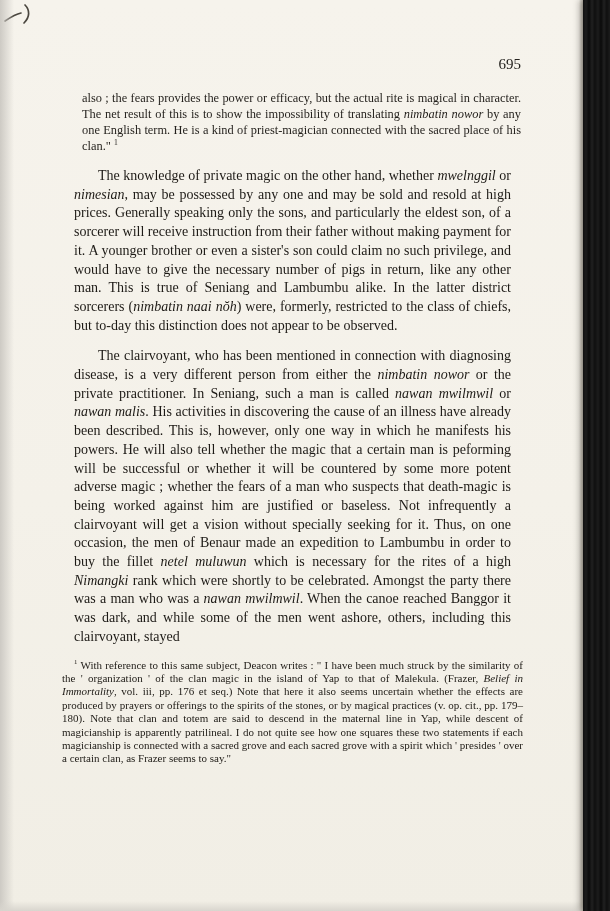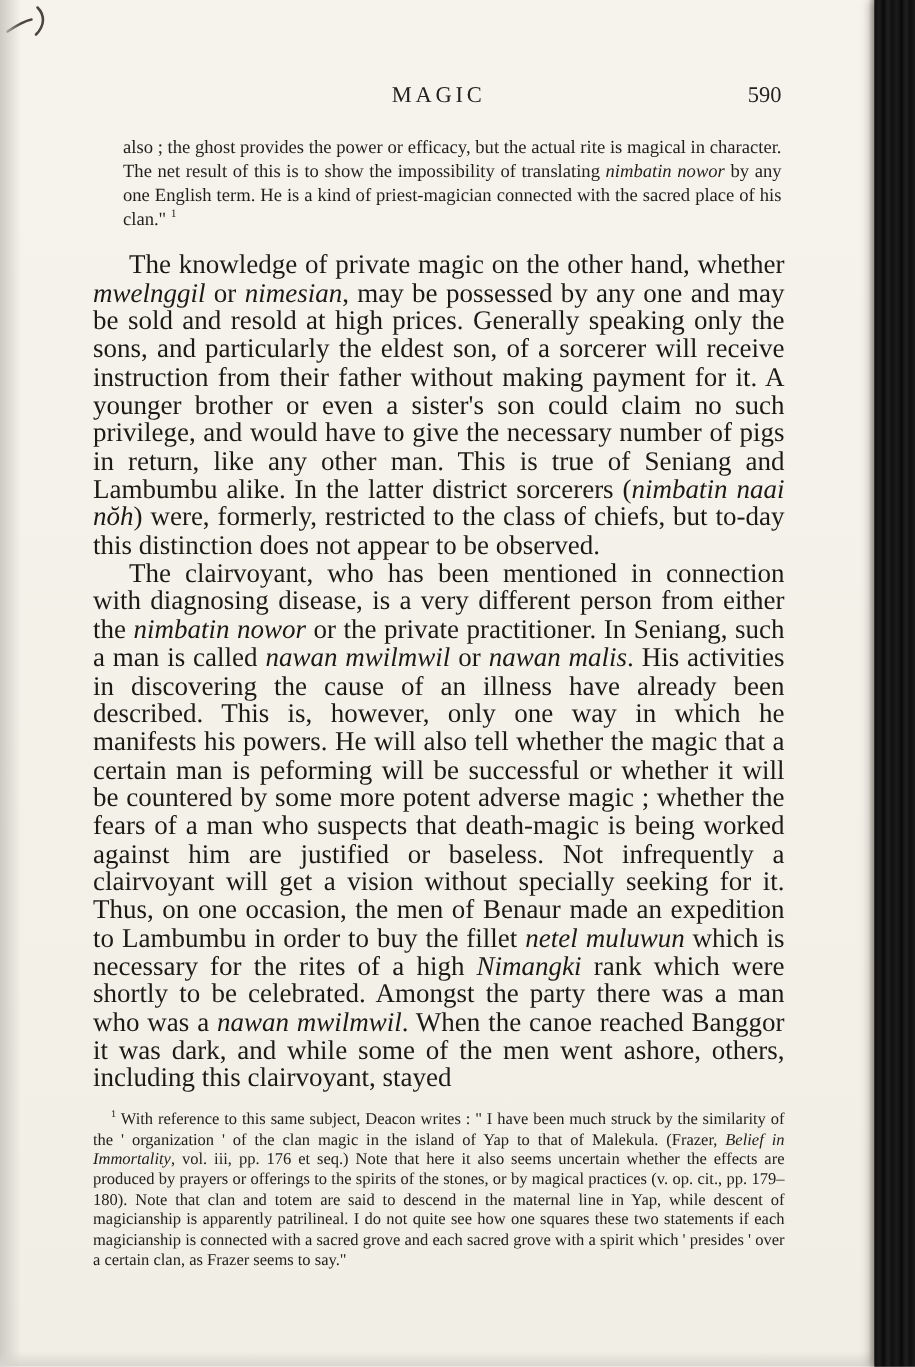--- a/index.html
+++ b/index.html
@@ -61,22 +61,22 @@
     color: #24221e;
   }
   .quote-block {
     margin: 0 2px 13px 20px;
     font-size: 12.4px;
     line-height: 16px;
     text-align: justify;
     color: #221f1b;
   }
   .body-paragraph {
-    margin: 0;
-    font-size: 18px;
+    margin: 12px;
+    font-size: 14px;
     line-height: 18.7px;
     text-align: justify;
     text-indent: 24px;
     color: #1d1a16;
   }
   .footnote {
     margin: 12px 0 0 0;
     font-size: 11px;
     line-height: 13.4px;
     text-align: justify;
@@ -96,25 +96,24 @@
 <div class="scan-page">
 
   <svg class="pen-mark" width="34" height="28" viewBox="0 0 34 28">
     <path d="M2 19 C 8 15, 13 12, 18 11" stroke="#4a463f" stroke-width="1.7" fill="none" stroke-linecap="round"></path>
     <path d="M22 3 C 27 8, 27 15, 21 21" stroke="#4a463f" stroke-width="1.7" fill="none" stroke-linecap="round"></path>
   </svg>
 
   <div class="content">
 
     <div class="page-header">
-      <div class="page-title">MAGIC</div>
-      <div class="page-number">590</div>
+      <div class="page-number">695</div>
     </div>
 
-    <div class="quote-block"><span>also ; the ghost provides the power or efficacy, but the actual rite is magical in character. The net result of this is to show the impossibility of translating </span><i>nimbatin nowor</i><span> by any one English term. He is a kind of priest-magician connected with the sacred place of his clan." </span><sup>1</sup></div>
+    <div class="quote-block"><span>also ; the fears provides the power or efficacy, but the actual rite is magical in character. The net result of this is to show the impossibility of translating </span><i>nimbatin nowor</i><span> by any one English term. He is a kind of priest-magician connected with the sacred place of his clan." </span><sup>1</sup></div>
 
     <p class="body-paragraph"><span>The knowledge of private magic on the other hand, whether </span><i>mwelnggil</i><span> or </span><i>nimesian</i><span>, may be possessed by any one and may be sold and resold at high prices.  Generally speaking only the sons, and particularly the eldest son, of a sorcerer will receive instruction from their father without making payment for it. A younger brother or even a sister's son could claim no such privilege, and would have to give the necessary number of pigs in return, like any other man.  This is true of Seniang and Lambumbu alike.  In the latter district sorcerers (</span><i>nimbatin naai nŏh</i><span>) were, formerly, restricted to the class of chiefs, but to-day this distinction does not appear to be observed.</span></p>
     <p class="body-paragraph"><span>The clairvoyant, who has been mentioned in connection with diagnosing disease, is a very different person from either the </span><i>nimbatin nowor</i><span> or the private practitioner.  In Seniang, such a man is called </span><i>nawan mwilmwil</i><span> or </span><i>nawan malis</i><span>.  His activities in discovering the cause of an illness have already been described. This is, however, only one way in which he manifests his powers. He will also tell whether the magic that a certain man is peforming will be successful or whether it will be countered by some more potent adverse magic ; whether the fears of a man who suspects that death-magic is being worked against him are justified or baseless.  Not infrequently a clairvoyant will get a vision without specially seeking for it.  Thus, on one occasion, the men of Benaur made an expedition to Lambumbu in order to buy the fillet </span><i>netel muluwun</i><span> which is necessary for the rites of a high </span><i>Nimangki</i><span> rank which were shortly to be celebrated. Amongst the party there was a man who was a </span><i>nawan mwilmwil</i><span>. When the canoe reached Banggor it was dark, and while some of the men went ashore, others, including this clairvoyant, stayed</span></p>
 
     <p class="footnote"><sup>1</sup><span> With reference to this same subject, Deacon writes : " I have been much struck by the similarity of the ' organization ' of the clan magic in the island of Yap to that of Malekula.  (Frazer, </span><i>Belief in Immortality</i><span>, vol. iii, pp. 176 et seq.) Note that here it also seems uncertain whether the effects are produced by prayers or offerings to the spirits of the stones, or by magical practices (v. op. cit., pp. 179–180).  Note that clan and totem are said to descend in the maternal line in Yap, while descent of magicianship is apparently patrilineal.  I do not quite see how one squares these two statements if each magicianship is connected with a sacred grove and each sacred grove with a spirit which ' presides ' over a certain clan, as Frazer seems to say."</span></p>
 
   </div>
 
   <div class="edge-left"></div>
   <div class="edge-bottom"></div>

